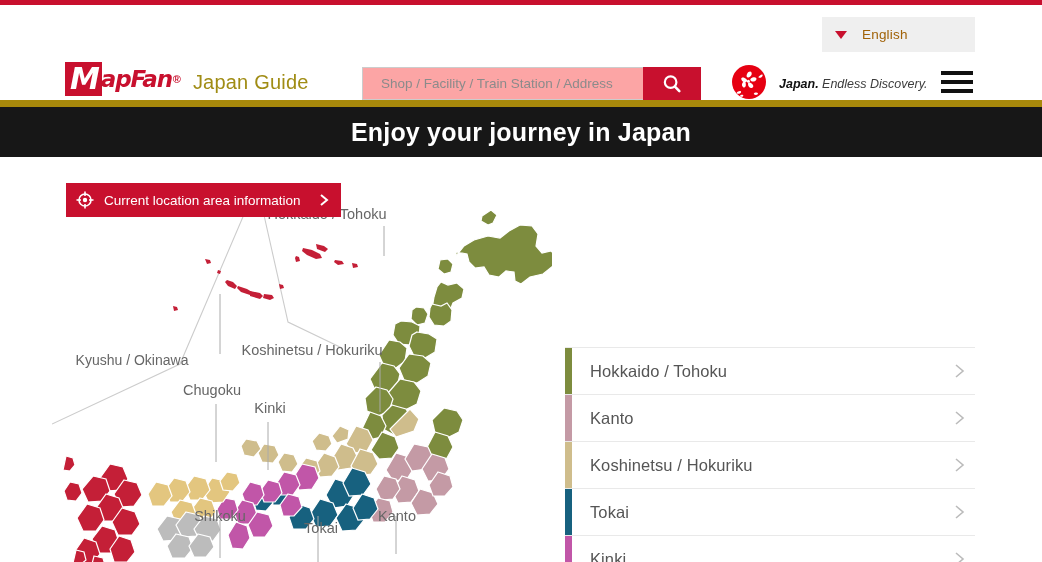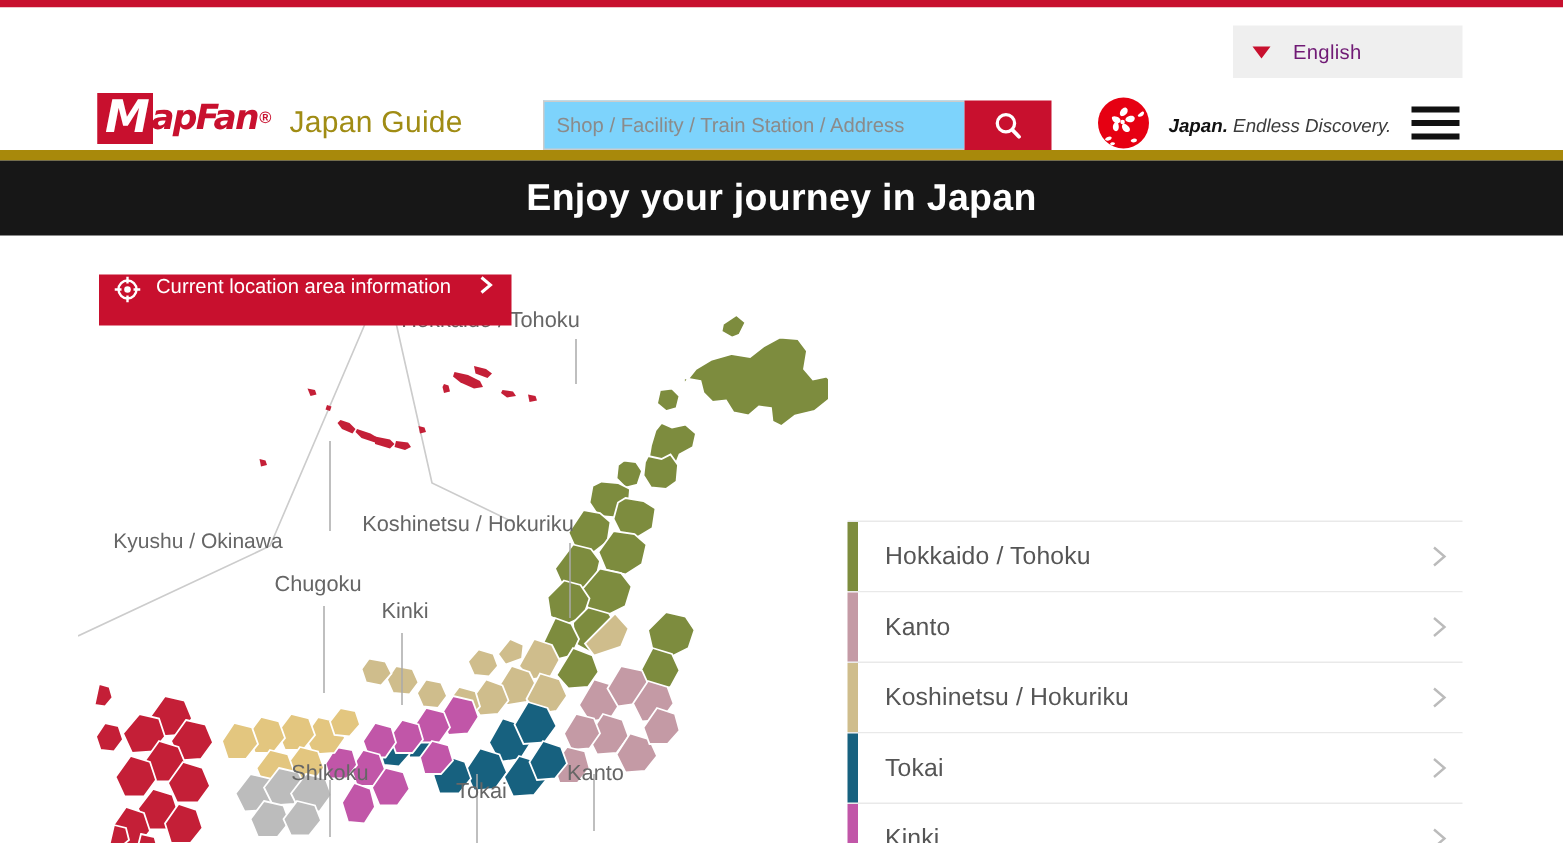--- a/index.html
+++ b/index.html
@@ -39,21 +39,21 @@
   .lang-caret {
     width: 0; height: 0;
     margin-left: 13px;
     border-left: 6px solid transparent;
     border-right: 6px solid transparent;
     border-top: 8px solid #c8102e;
   }
   .lang-label {
     margin-left: 15px;
     font-size: 13.5px;
-    color: #701a75;
+    color: #a16207;
     letter-spacing: .2px;
   }
 
   
   .header {
     position: absolute;
     top: 5px; left: 0;
     width: 1042px;
     height: 95px;
     background: #fff;
@@ -117,23 +117,23 @@
   }
   .search-input {
     width: 281px;
     height: 33px;
     box-sizing: border-box;
     border: 1px solid #cccccc;
     border-right: none;
     outline: none;
     font-size: 13.5px;
     color: #333;
-    padding-left: 8px;
+    padding-left: 18px;
     font-family: "Liberation Sans", sans-serif;
-    background: #7dd3fc;
+    background: #fca5a5;
   }
   .search-input::placeholder { color: #8b8b8b; }
   .search-btn {
     width: 58px;
     height: 33px;
     background: #c8102e;
     border: none;
     cursor: pointer;
     display: flex;
     align-items: center;
@@ -227,20 +227,21 @@
 
   
   .cur-loc-btn {
     position: absolute;
     left: 66px;
     top: 183px;
     width: 275px;
     height: 34px;
     background: #c8102e;
     display: flex;
+    align-items: center;
     cursor: pointer;
     z-index: 5;
   }
   .cur-loc-icon {
     margin-left: 9px;
     width: 20px;
     height: 20px;
     flex: 0 0 auto;
   }
   .cur-loc-label {

